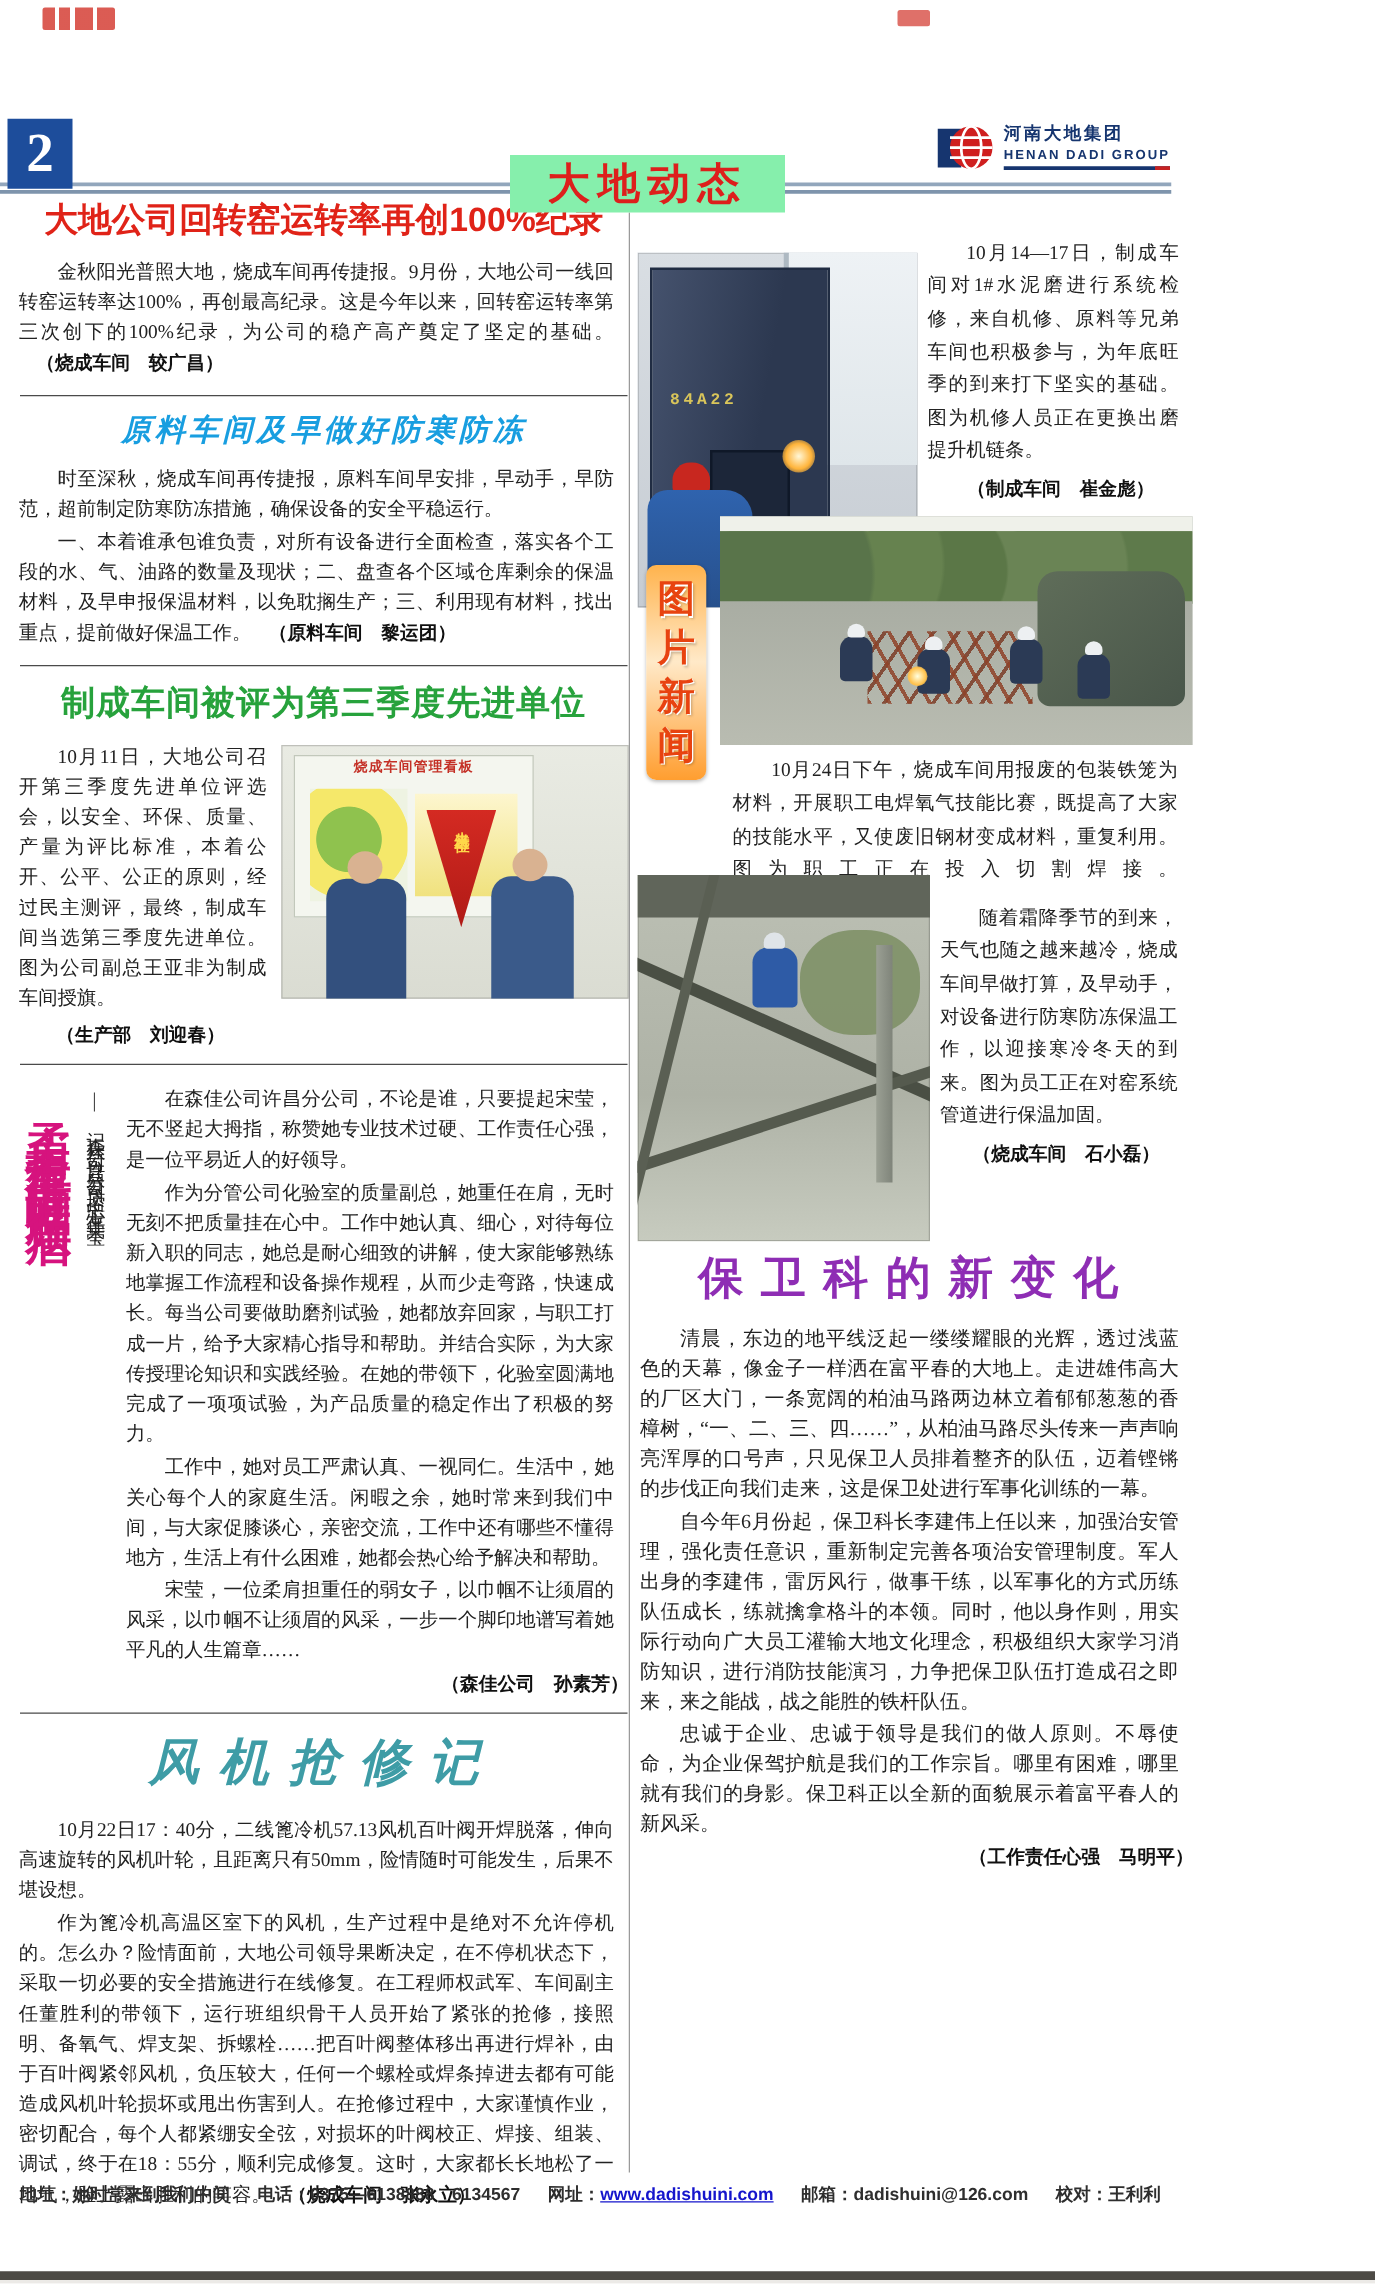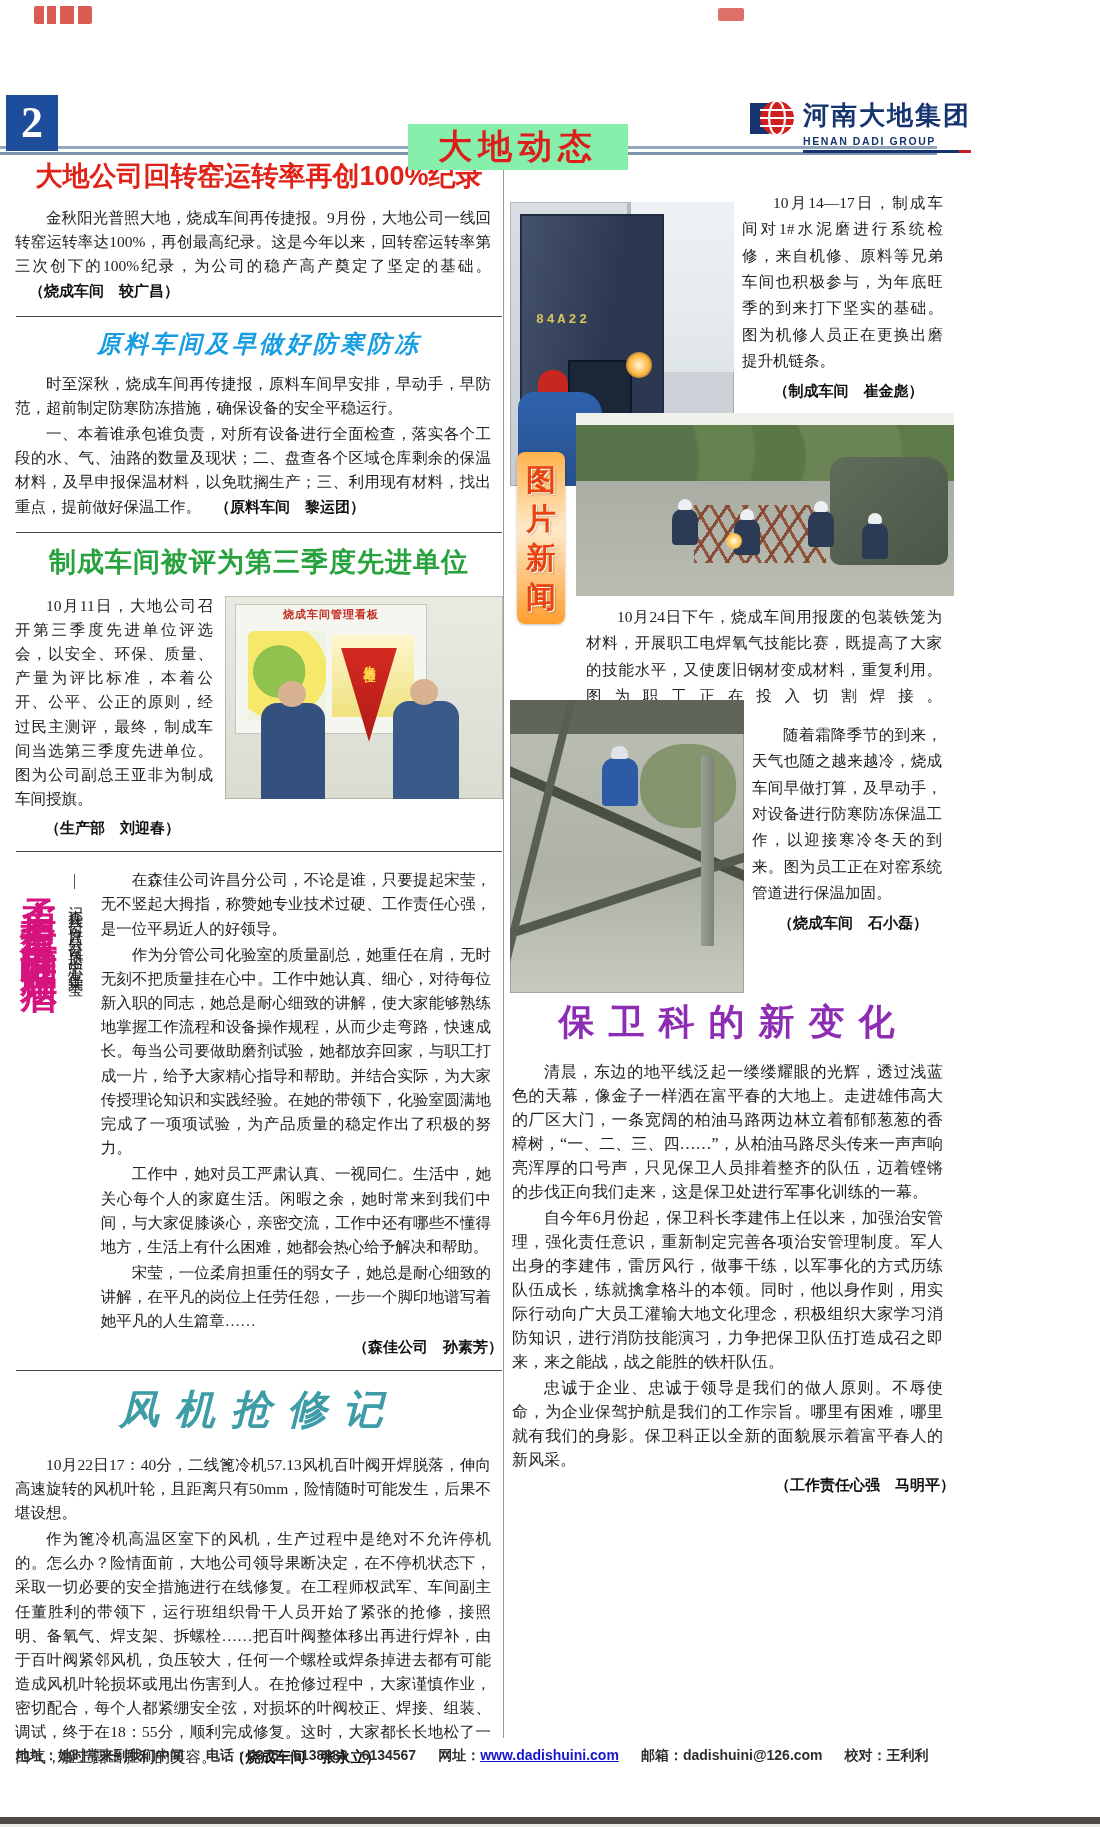--- a/index.html
+++ b/index.html
@@ -13,21 +13,21 @@
   .mark2{position:absolute;left:718px;top:8px;width:26px;height:13px;background:#d23329;opacity:.7;border-radius:2px;}
 
   
   .pagenum{position:absolute;left:6px;top:95px;width:52px;height:56px;background:#1d4d9b;color:#fff;
     font:bold 44px/56px "Liberation Serif",serif;text-align:center;z-index:3;}
   .header-rule{position:absolute;left:0;top:146px;width:937px;height:9px;box-sizing:border-box;
     border-top:3px solid #92a6bc;border-bottom:3px solid #7e94ac;z-index:1;}
   .section-title{position:absolute;left:408px;top:124px;width:220px;text-align:center;background:#86efac;z-index:2;
     color:#dd1f1c;font-family:"Liberation Sans",sans-serif;font-weight:bold;font-size:34px;letter-spacing:6px;}
   .logo{position:absolute;left:750px;top:98px;display:flex;align-items:flex-start;gap:7px;z-index:2;}
-  .logo-text .cn{font-family:"Liberation Sans",sans-serif;font-weight:bold;font-size:26px;color:#16356f;letter-spacing:2px;}
+  .logo-text .cn{font-family:"Liberation Sans",sans-serif;font-weight:bold;font-size:14px;color:#16356f;letter-spacing:2px;}
   .logo-text .en{font-family:"Liberation Sans",sans-serif;font-weight:bold;font-size:10.5px;color:#16356f;letter-spacing:1.6px;margin-top:2px;}
   .logo-underline{margin-top:3px;height:3px;background:#16356f;position:relative;}
   .logo-underline::after{content:"";position:absolute;right:0;top:0;width:12px;height:3px;background:#c62222;}
 
   
   p{margin:0 12px 2px 0;text-align:justify;font-size:15.5px;line-height:1.56;}
   .indent{text-indent:2em;}
   .byline{font-family:"Liberation Sans",sans-serif;font-weight:bold;font-size:15px;color:#101010;}
   .inline-byline{margin-left:14px;white-space:nowrap;}
   .rule{border:none;border-top:1.4px solid #4a4a4a;margin:13px 1px 11px;height:0;}
@@ -205,21 +205,21 @@
 
     <section class="a4">
       <div class="v-block">
         <div class="v-title">柔肩担重任巾帼胜须眉</div>
         <div class="v-sub">—记森佳公司许昌分公司质控中心主任宋莹</div>
       </div>
       <div class="a4-body">
         <p class="indent">在森佳公司许昌分公司，不论是谁，只要提起宋莹，无不竖起大拇指，称赞她专业技术过硬、工作责任心强，是一位平易近人的好领导。</p>
         <p class="indent">作为分管公司化验室的质量副总，她重任在肩，无时无刻不把质量挂在心中。工作中她认真、细心，对待每位新入职的同志，她总是耐心细致的讲解，使大家能够熟练地掌握工作流程和设备操作规程，从而少走弯路，快速成长。每当公司要做助磨剂试验，她都放弃回家，与职工打成一片，给予大家精心指导和帮助。并结合实际，为大家传授理论知识和实践经验。在她的带领下，化验室圆满地完成了一项项试验，为产品质量的稳定作出了积极的努力。</p>
         <p class="indent">工作中，她对员工严肃认真、一视同仁。生活中，她关心每个人的家庭生活。闲暇之余，她时常来到我们中间，与大家促膝谈心，亲密交流，工作中还有哪些不懂得地方，生活上有什么困难，她都会热心给予解决和帮助。</p>
-        <p class="indent">宋莹，一位柔肩担重任的弱女子，她总是耐心细致的讲解，在平凡的岗位上任劳任怨，一步一个脚印地谱写着她平凡的人生篇章……</p>
+        <p class="indent">宋莹，一位柔肩担重任的弱女子，以巾帼不让须眉的风采，以巾帼不让须眉的风采，一步一个脚印地谱写着她平凡的人生篇章……</p>
         <div class="byline-right"><span class="byline">（森佳公司　孙素芳）</span></div>
       </div>
     </section>
 
     <div class="rule"></div>
 
     <section>
       <div class="hl hl-teal">风机抢修记</div>
       <p class="indent">10月22日17：40分，二线篦冷机57.13风机百叶阀开焊脱落，伸向高速旋转的风机叶轮，且距离只有50mm，险情随时可能发生，后果不堪设想。</p>
       <p class="indent"><span>作为篦冷机高温区室下的风机，生产过程中是绝对不允许停机的。怎么办？险情面前，大地公司领导果断决定，在不停机状态下，采取一切必要的安全措施进行在线修复。在工程师权武军、车间副主任董胜利的带领下，运行班组织骨干人员开始了紧张的抢修，接照明、备氧气、焊支架、拆螺栓……把百叶阀整体移出再进行焊补，由于百叶阀紧邻风机，负压较大，任何一个螺栓或焊条掉进去都有可能造成风机叶轮损坏或甩出伤害到人。在抢修过程中，大家谨慎作业，密切配合，每个人都紧绷安全弦，对损坏的叶阀校正、焊接、组装、调试，终于在18：55分，顺利完成修复。这时，大家都长长地松了一口气，脸上露出胜利的笑容。</span><span class="byline inline-byline">（烧成车间　张永立）</span></p>

